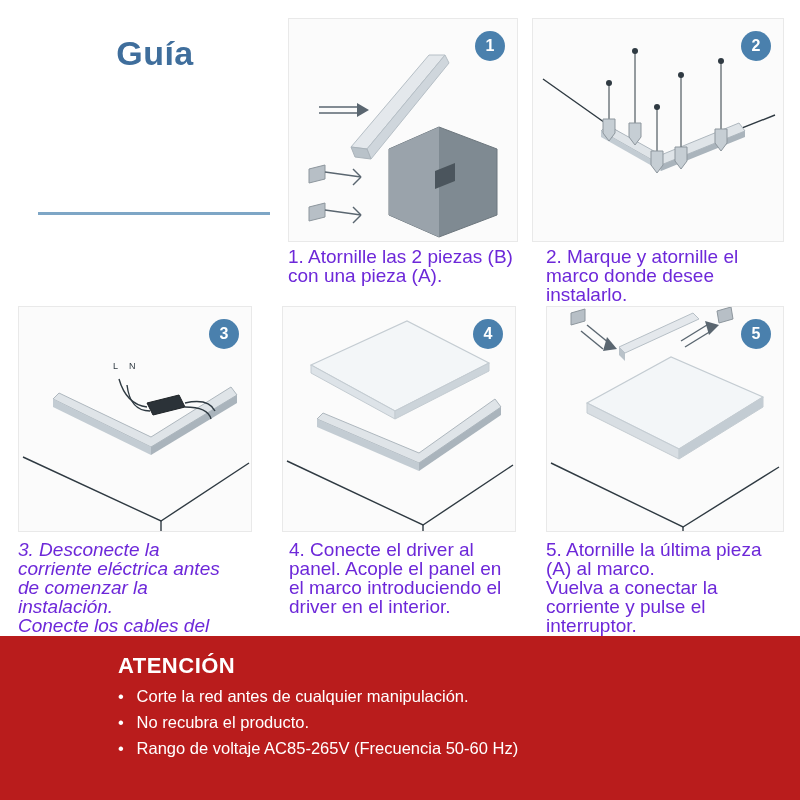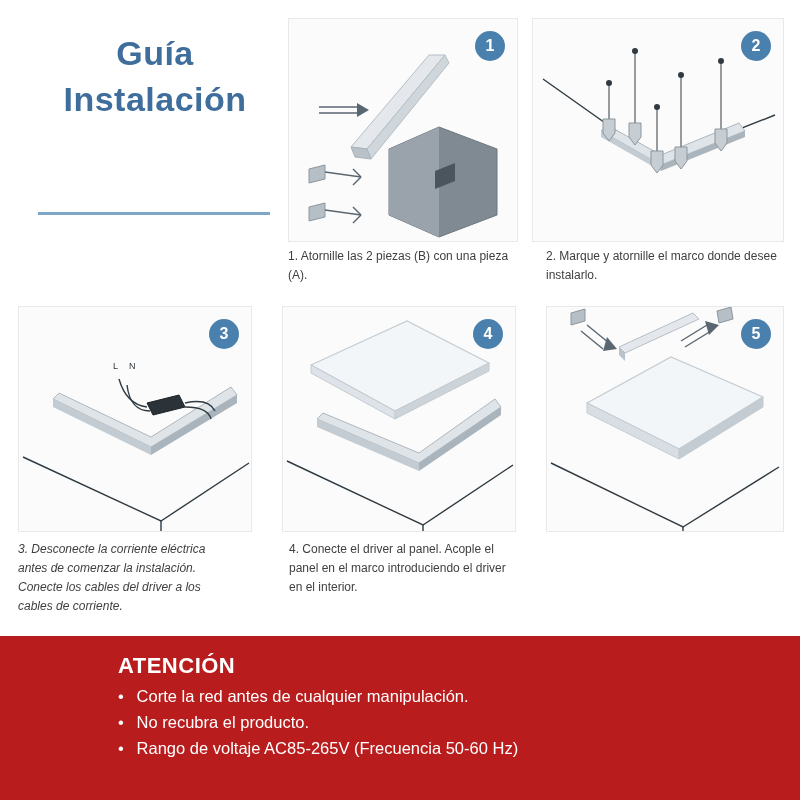--- a/index.html
+++ b/index.html
@@ -65,23 +65,23 @@
     font-weight: bold;
     display: flex;
     align-items: center;
     justify-content: center;
     top: 12px;
     right: 12px;
     z-index: 5;
   }
   .caption {
     position: absolute;
-    font-size: 12px;
+    font-size: 19px;
     line-height: 19px;
-    color: #404040;
+    color: #6d28d9;
   }
 
   
   #attention {
     position: absolute;
     left: 0;
     top: 636px;
     width: 800px;
     height: 164px;
     background: #b91c1c;
@@ -115,21 +115,20 @@
 
   svg { display: block; }
 </style>
 </head>
 <body>
 
 <div id="page">
 
   <div id="title-block">
     <div class="title-line">Guía</div>
-    <div class="title-line">Instalación</div>
     <div id="title-underline"></div>
   </div>
 
   <div class="panel" style="left:288px; top:18px; width:228px; height:222px;">
     <div class="badge">1</div>
     <svg width="228" height="222" viewBox="0 0 228 222">
 
       <polygon points="100,130 150,108 208,130 208,196 150,218 100,196" fill="#7f8a92" stroke="#6d777e" stroke-width="1"></polygon>
       <polygon points="100,130 150,108 150,218 100,196" fill="#9aa3ab"></polygon>
 
@@ -264,20 +263,22 @@
       <g stroke="#5a6670" stroke-width="1.4" fill="none">
         <path d="M134 34 L160 18"></path>
         <path d="M138 40 L164 24"></path>
       </g>
       <polygon points="158,14 172,18 162,28" fill="#5a6670"></polygon>
       <g>
         <polygon points="170,4 184,0 186,12 172,16" fill="#b7bfc6" stroke="#8d969d" stroke-width="1"></polygon>
       </g>
     </svg>
   </div>
+  <div class="caption" style="left:546px; top:540px; width:240px; white-space:pre-line;">5. Atornille la última pieza (A) al marco.
+Vuelva a conectar la corriente y pulse el interruptor.</div>
 
   <div id="attention">
     <div id="attention-title">ATENCIÓN</div>
     <ul id="attention-list">
       <li>
         <span class="bullet">•</span>
         <span>Corte la red antes de cualquier manipulación.</span>
       </li>
       <li>
         <span class="bullet">•</span>

